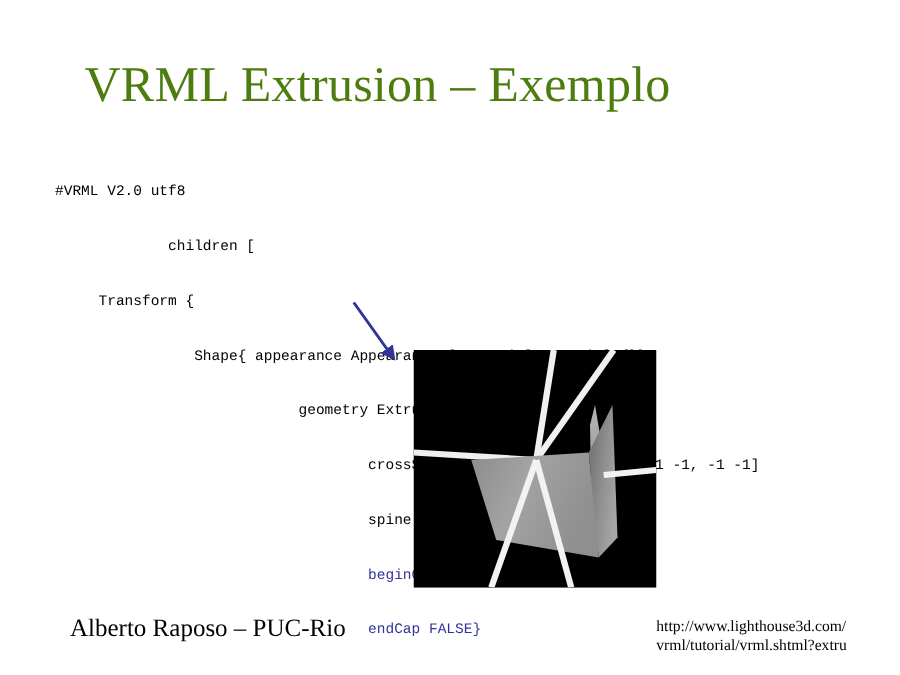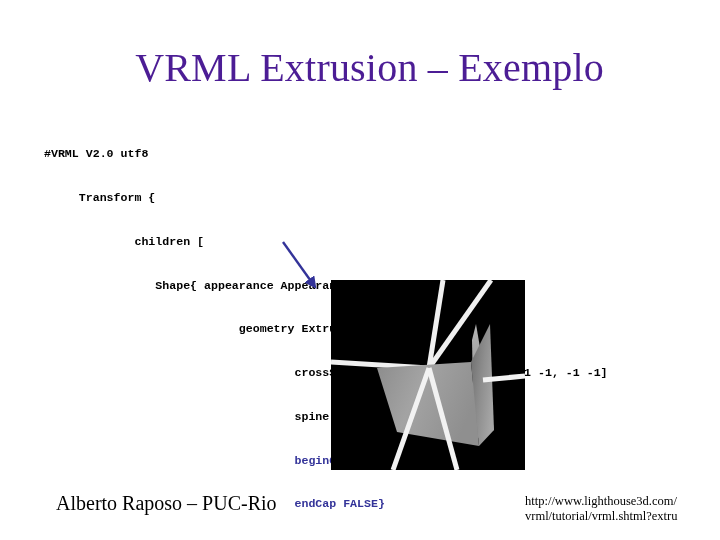--- a/index.html
+++ b/index.html
@@ -16,48 +16,47 @@
     font-family: "Liberation Serif", serif;
     color: #000000;
   }
 
   
   #slide-title {
     position: absolute;
     left: 0;
     top: 44px;
     width: 604px;
-    text-align: right;
+    text-align: center;
     font-family: "Liberation Serif", serif;
     font-size: 40px;
     line-height: 48px;
     font-weight: normal;
     letter-spacing: 0.2px;
-    color: #4c1d95;
+    color: #4d7c0f;
     white-space: pre;
   }
 
   
   #code-block {
     position: absolute;
     left: 44px;
     top: 118px;
     width: 640px;
     font-family: "Liberation Mono", "DejaVu Sans Mono", monospace;
     font-size: 11.6px;
     line-height: 14.6px;
     white-space: pre;
     color: #000000;
     letter-spacing: 0px;
   }
   #code-block .code-line {
     white-space: pre;
     display: block;
     height: 14.6px;
-    font-weight: bold;
   }
   #code-block .code-line.blue {
     color: #333399;
   }
 
   
   #arrow-annotation {
     position: absolute;
     left: 272px;
     top: 234px;
@@ -106,22 +105,22 @@
     white-space: pre;
   }
 </style>
 </head>
 <body>
 
 <div id="slide-title">VRML Extrusion – Exemplo</div>
 
 <div id="code-block">
   <span class="code-line">#VRML V2.0 utf8</span>
+  <span class="code-line">             children [</span>
   <span class="code-line">     Transform {</span>
-  <span class="code-line">             children [</span>
   <span class="code-line">                Shape{ appearance Appearance { material Material {}}</span>
   <span class="code-line">                            geometry Extrusion{</span>
   <span class="code-line">                                    crossSection [ -1 -1, -1 1, 1 1, 1 -1, -1 -1]</span>
   <span class="code-line">                                    spine [0 -1 0 , 0 1 0 ]</span>
   <span class="code-line blue">                                    beginCap FALSE</span>
   <span class="code-line blue">                                    endCap FALSE}</span>
   
   
   
 </div>

